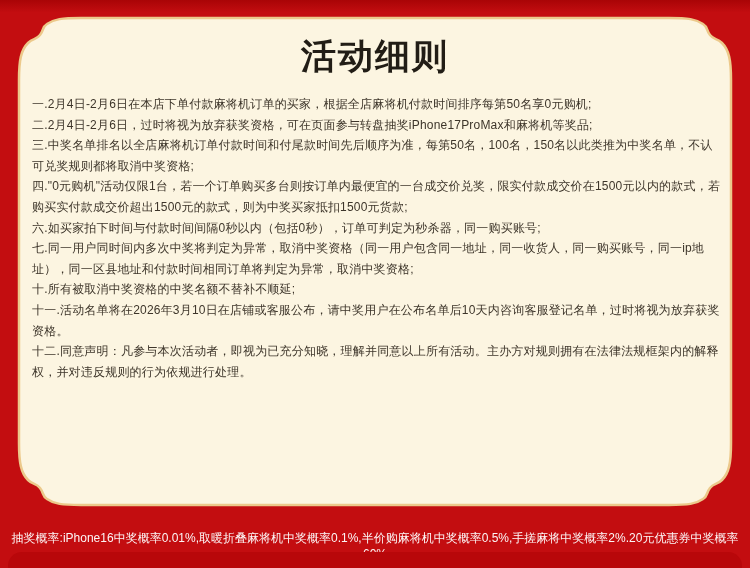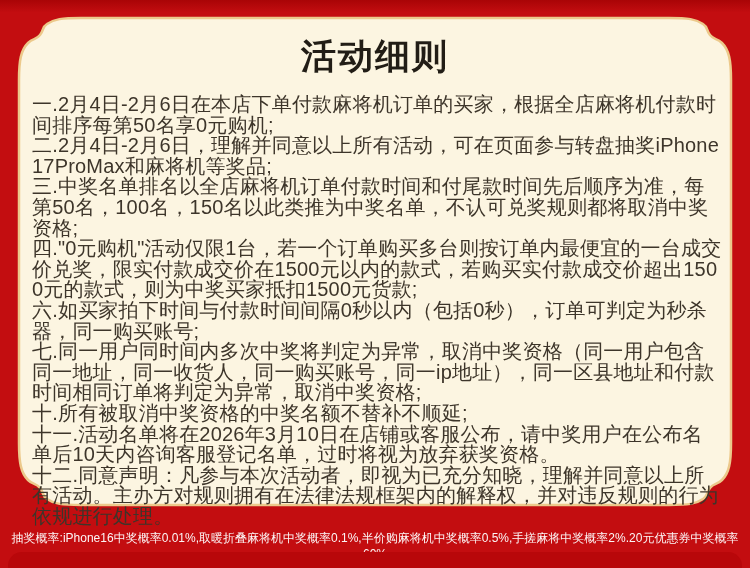--- a/index.html
+++ b/index.html
@@ -31,21 +31,21 @@
     font-size: 35px;
     font-weight: 800;
     letter-spacing: 2px;
     color: #221d16;
   }
   .rules-list {
     position: absolute;
     top: 94px;
     left: 32px;
     width: 690px;
-    font-size: 20px;
+    font-size: 12px;
     line-height: 20.6px;
     color: #3d352a;
     letter-spacing: 0.2px;
   }
   .rules-list p {
     margin: 0;
     padding: 0;
     word-break: break-all;
   }
   .disclaimer {
@@ -95,21 +95,21 @@
              C 33 38 36 40 40 35
              C 44 30 42 27 47 24
              C 54 19 62 18 81 18
              Z" fill="#fcf5e1" stroke="#ecc98b" stroke-width="2.5"></path>
   </svg>
 
   <div class="page-title">活动细则</div>
 
   <div class="rules-list">
     <p>一.2月4日-2月6日在本店下单付款麻将机订单的买家，根据全店麻将机付款时间排序每第50名享0元购机;</p>
-    <p>二.2月4日-2月6日，理解并同意以上所有活动，可在页面参与转盘抽奖iPhone17ProMax和麻将机等奖品;</p>
+    <p>二.2月4日-2月6日，过时将视为放弃获奖资格，可在页面参与转盘抽奖iPhone17ProMax和麻将机等奖品;</p>
     <p>三.中奖名单排名以全店麻将机订单付款时间和付尾款时间先后顺序为准，每第50名，100名，150名以此类推为中奖名单，不认可兑奖规则都将取消中奖资格;</p>
     <p>四."0元购机"活动仅限1台，若一个订单购买多台则按订单内最便宜的一台成交价兑奖，限实付款成交价在1500元以内的款式，若购买实付款成交价超出1500元的款式，则为中奖买家抵扣1500元货款;</p>
     <p>六.如买家拍下时间与付款时间间隔0秒以内（包括0秒），订单可判定为秒杀器，同一购买账号;</p>
     <p>七.同一用户同时间内多次中奖将判定为异常，取消中奖资格（同一用户包含同一地址，同一收货人，同一购买账号，同一ip地址），同一区县地址和付款时间相同订单将判定为异常，取消中奖资格;</p>
     <p>十.所有被取消中奖资格的中奖名额不替补不顺延;</p>
     <p>十一.活动名单将在2026年3月10日在店铺或客服公布，请中奖用户在公布名单后10天内咨询客服登记名单，过时将视为放弃获奖资格。</p>
     <p>十二.同意声明：凡参与本次活动者，即视为已充分知晓，理解并同意以上所有活动。主办方对规则拥有在法律法规框架内的解释权，并对违反规则的行为依规进行处理。</p>
   </div>
 
   <div class="disclaimer">抽奖概率:iPhone16中奖概率0.01%,取暖折叠麻将机中奖概率0.1%,半价购麻将机中奖概率0.5%,手搓麻将中奖概率2%.20元优惠券中奖概率60%</div>

